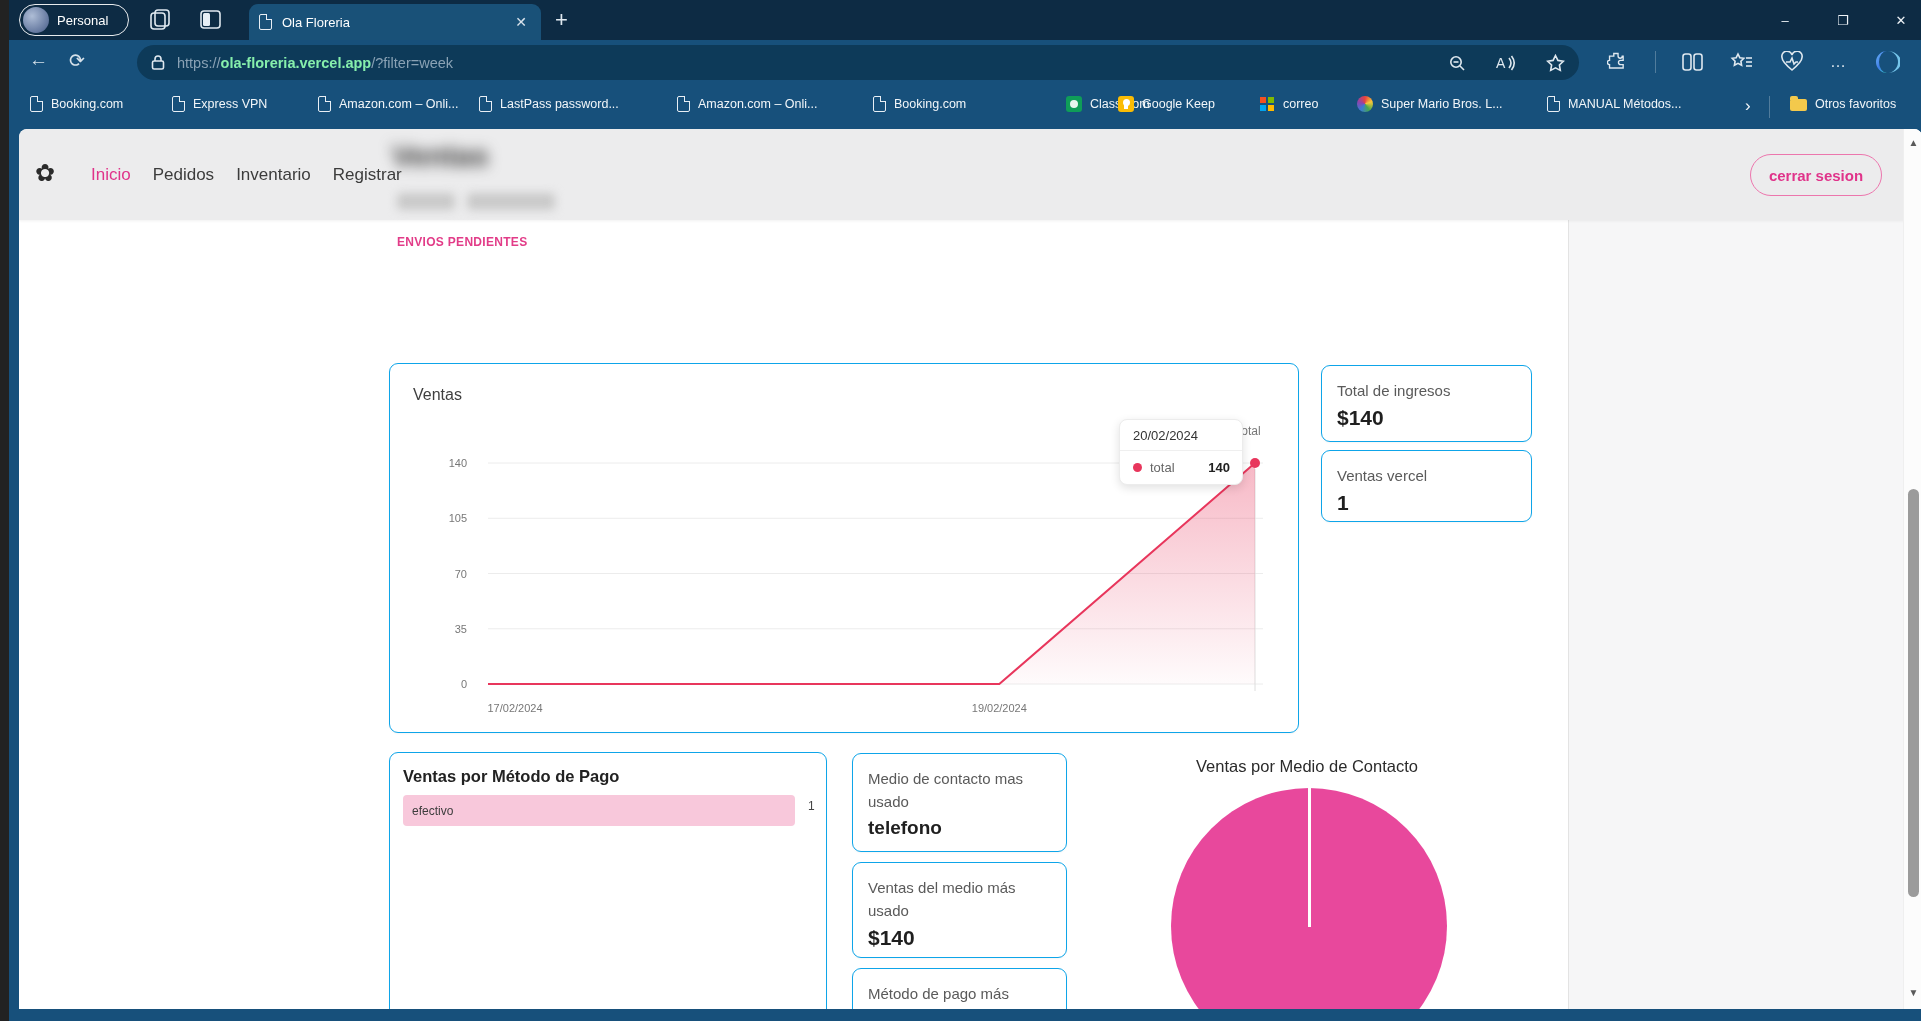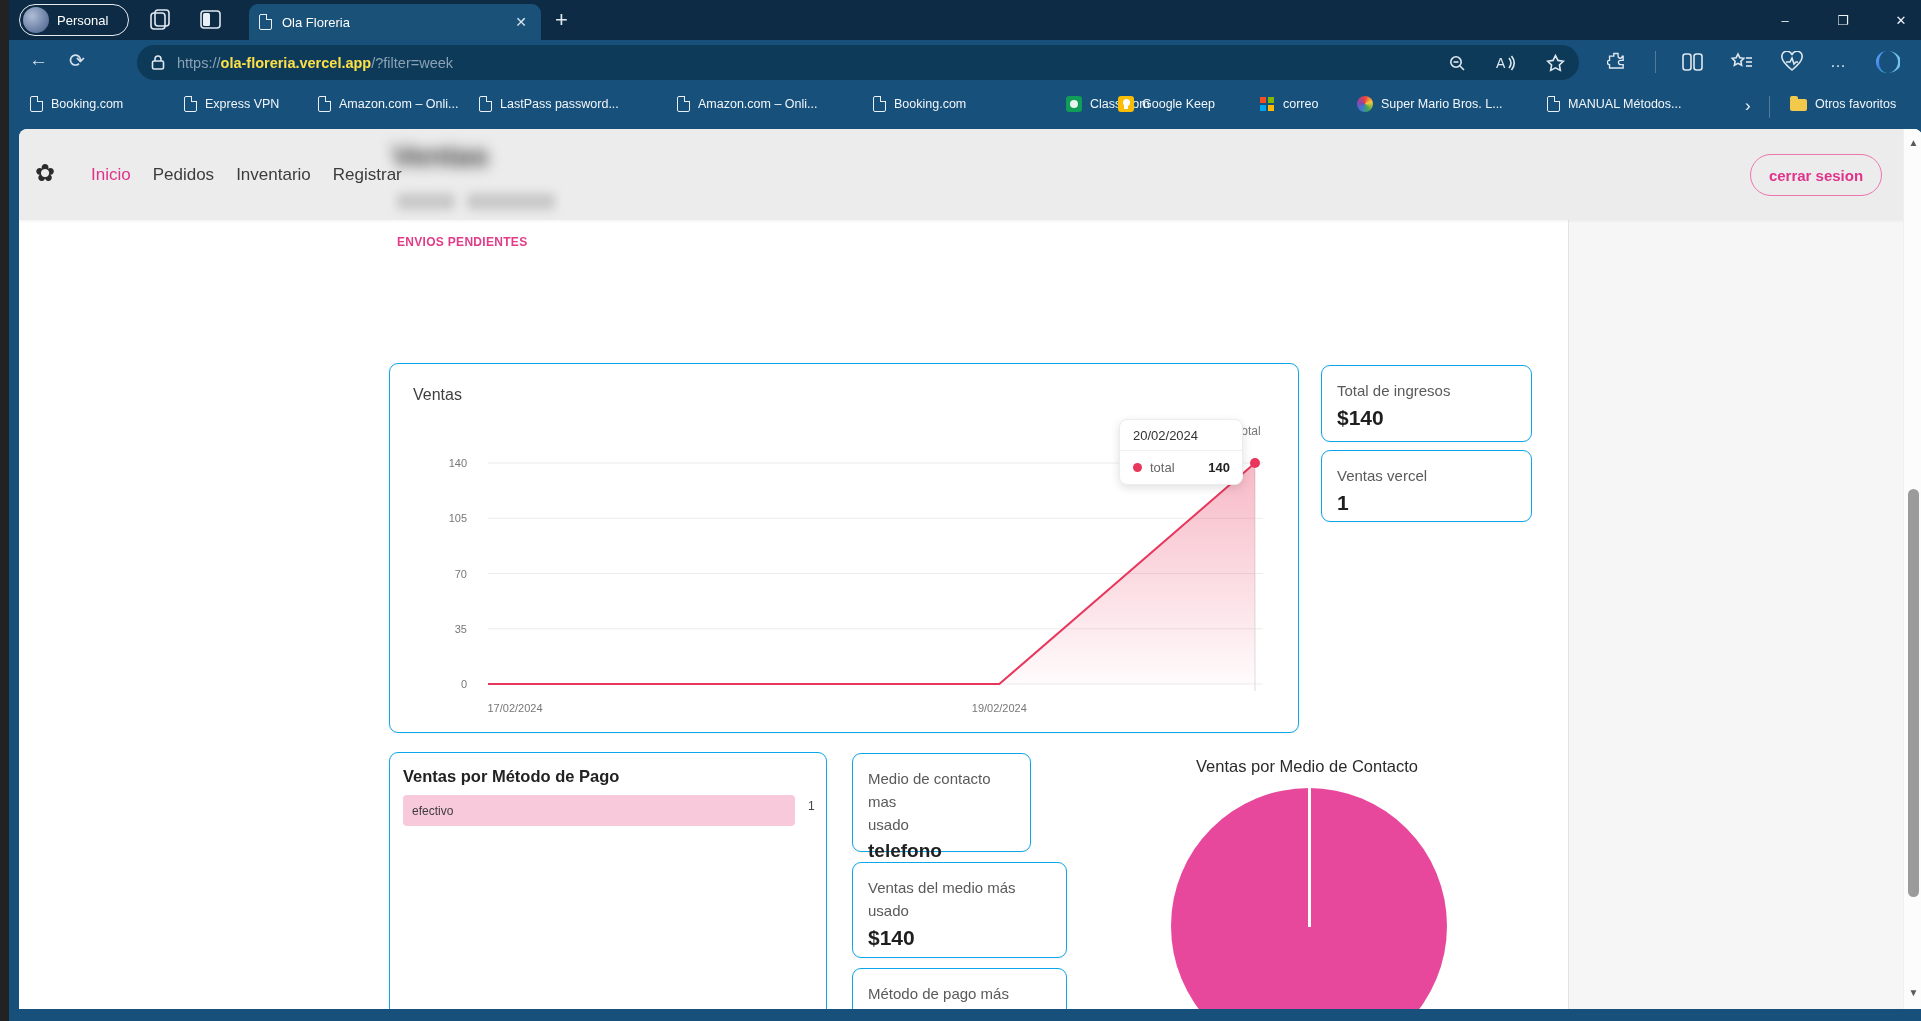--- a/index.html
+++ b/index.html
@@ -17,21 +17,21 @@
   .tab .tab-title{color:#fff;font-size:13px;margin-left:10px;flex:1;}
   .tab .tab-close{color:#d9e3ec;font-size:14px;cursor:default;padding:0 4px;}
   .newtab{position:absolute;left:546px;top:7px;color:#dfe8ef;font-size:22px;font-weight:300;}
   .win-controls{position:absolute;right:0;top:0;height:40px;display:flex;align-items:center;}
   .win-btn{width:58px;text-align:center;color:#eef3f7;font-size:13px;}
 
   .toolbar{position:absolute;left:0;top:40px;width:1921px;height:45px;background:#17507b;}
   .nav-arrow{position:absolute;top:9px;color:#d6e1ea;font-size:19px;}
   .addressbar{position:absolute;left:128px;top:45px;width:1442px;height:35px;background:#0d3a59;border-radius:18px;display:flex;align-items:center;padding:0 14px;}
   .addr-url{font-size:14.5px;margin-left:12px;color:#8aa2b5;white-space:nowrap;}
-  .addr-url b{color:#fde047;font-weight:bold;}
+  .addr-url b{color:#86efac;font-weight:bold;}
   .addr-right{position:absolute;right:14px;top:0;height:35px;display:flex;align-items:center;gap:30px;}
   .tool-right{position:absolute;top:49px;display:flex;align-items:center;}
   .vsep{width:1px;height:22px;background:rgba(255,255,255,.25);}
 
   .bookmarksbar{position:absolute;left:0;top:85px;width:1921px;height:44px;background:#17507b;}
   .bm{position:absolute;top:11px;display:flex;align-items:center;gap:8px;color:#f2f6f9;font-size:12.5px;white-space:nowrap;}
   .doc-ic{width:13px;height:16px;border:1.4px solid #e8eff5;border-radius:2px;position:relative;}
   .doc-ic:after{content:"";position:absolute;right:-1px;top:-1px;width:5px;height:5px;background:#17507b;border-left:1.4px solid #e8eff5;border-bottom:1.4px solid #e8eff5;}
   .sq-ic{width:16px;height:16px;border-radius:3px;position:relative;}
   .folder-ic{width:17px;height:12px;background:#f3c94c;border-radius:2px;position:relative;margin-top:3px;}
@@ -178,21 +178,21 @@
       <path d="M13 2 a11 11 0 0 1 0 22 a14 11 0 0 0 0 -22 z" fill="#7ed0f5" opacity=".9"></path>
     </svg>
   </div>
 
   <div class="bookmarksbar">
     <div id="bookmarks">
         <div class="bm" style="left: 21px;">
           <div class="doc-ic"></div>
           <span>Booking.com</span>
         </div>
-        <div class="bm" style="left: 175px; text-align: center;">
+        <div class="bm" style="left: 163px; text-align: center;">
           <div class="doc-ic"></div>
           <span>Express VPN</span>
         </div>
         <div class="bm" style="left: 309px;">
           <div class="doc-ic"></div>
           <span>Amazon.com – Onli...</span>
         </div>
         <div class="bm" style="left: 470px;">
           <div class="doc-ic"></div>
           <span>LastPass password...</span>
@@ -316,21 +316,21 @@
     </div>
 
     <div class="card vmp-card">
       <div class="vmp-title">Ventas por Método de Pago</div>
       <div class="vmp-bar">
           <span>efectivo</span>
         </div>
       <div class="vmp-count">1</div>
     </div>
 
-    <div class="card" style="left:833px;top:624px;width:179px;height:99px;padding:13px 15px;">
+    <div class="card" style="left:833px;top:624px;width:215px;height:99px;padding:13px 15px;">
       <div class="stat-title"><span>Medio de contacto mas</span><br><span>usado</span></div>
       <div class="stat-value" style="font-size:19px;">telefono</div>
     </div>
     <div class="card" style="left:833px;top:733px;width:215px;height:96px;padding:13px 15px;">
       <div class="stat-title"><span>Ventas del medio más</span><br><span>usado</span></div>
       <div class="stat-value">$140</div>
     </div>
     <div class="card" style="left:833px;top:839px;width:215px;height:120px;padding:13px 15px;">
       <div class="stat-title"><span>Método de pago más</span><br><span>usado</span></div>
     </div>

